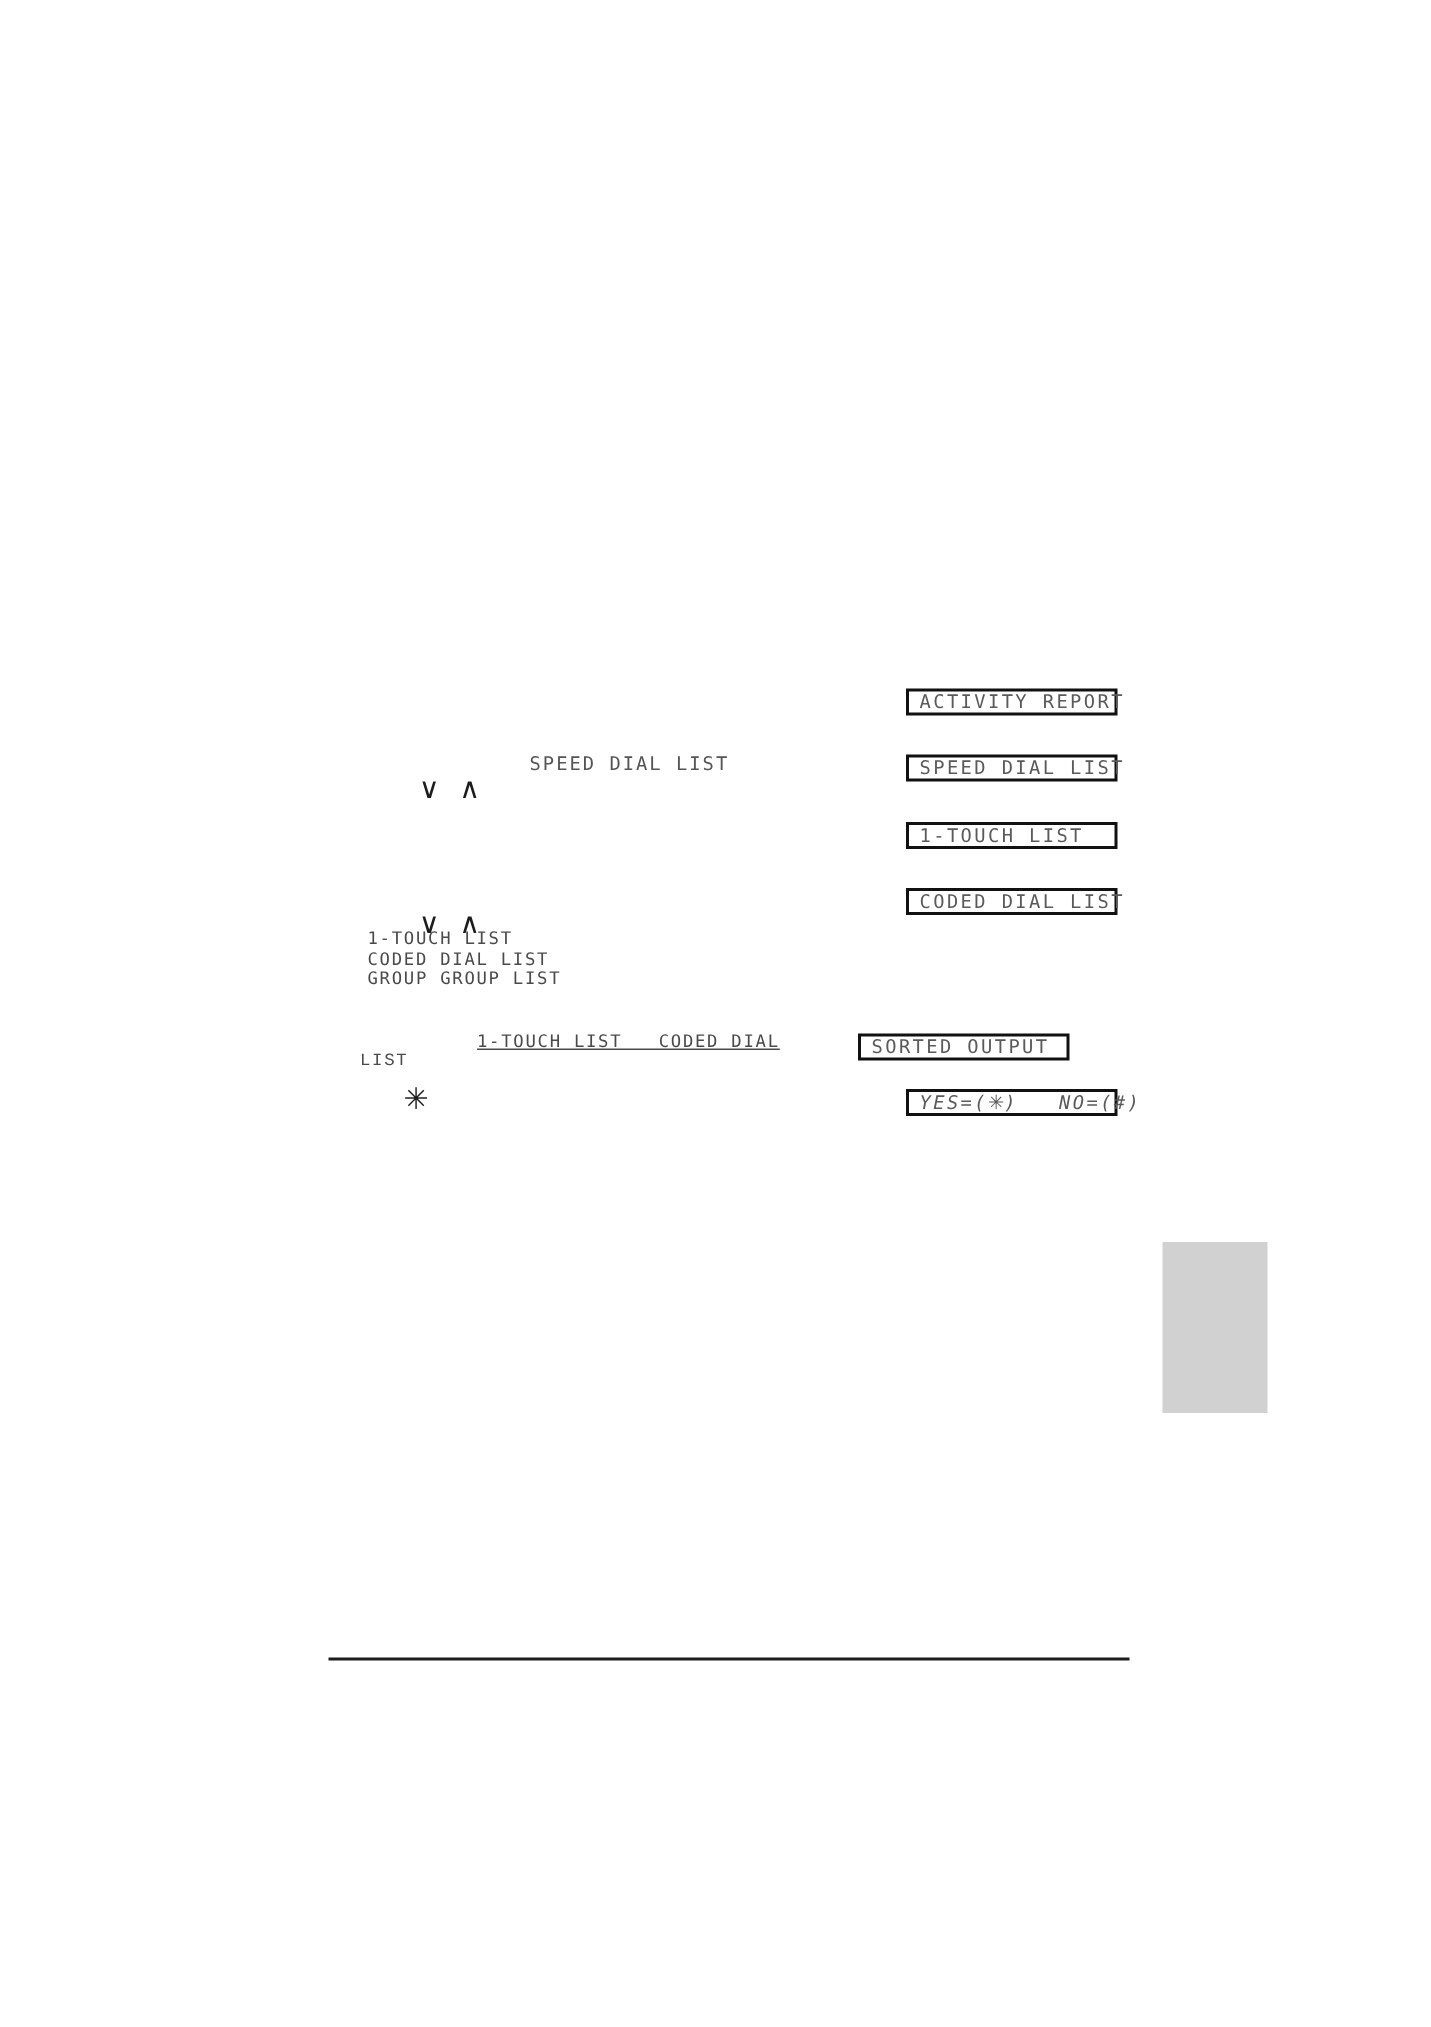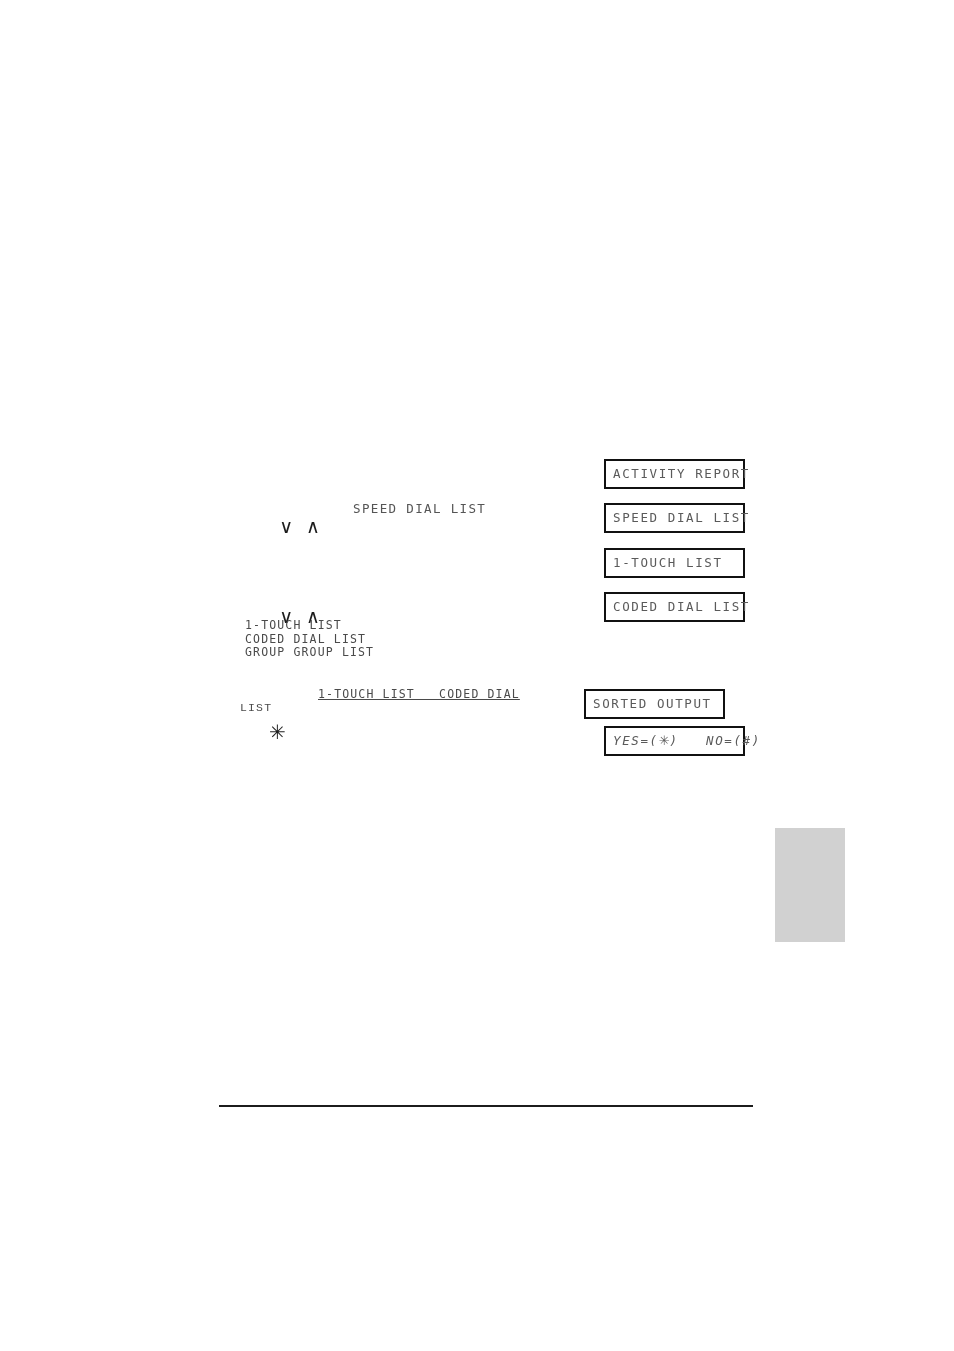--- a/index.html
+++ b/index.html
@@ -56,21 +56,21 @@
     font-size: 20px;
     line-height: 1;
     color: #1c1c1c;
   }
 
   
   .lcd-box {
     position: absolute;
     box-sizing: border-box;
     width: 141px;
-    height: 30px;
+    height: 18px;
     border: 2px solid #111111;
     background: #ffffff;
     display: flex;
     align-items: center;
     padding-left: 7px;
   }
   .lcd-text {
     font-family: "DejaVu Sans Mono", monospace;
     font-size: 12.5px;
     letter-spacing: 1.6px;
@@ -132,21 +132,21 @@
   </div>
 
   <div class="lcd-box" style="left:604px; top:548px;">
     <span class="lcd-text">1-TOUCH LIST</span>
   </div>
 
   <div class="lcd-box" style="left:604px; top:592px;">
     <span class="lcd-text">CODED DIAL LIST</span>
   </div>
 
-  <div class="lcd-box" style="left:584px; top:689px;">
+  <div class="lcd-box" style="left:572px; top:689px;">
     <span class="lcd-text">SORTED OUTPUT</span>
   </div>
 
   <div class="lcd-box" style="left:604px; top:726px;font-style:italic;">
     <span class="lcd-text"><span>YES=(</span><span class="sym">✳</span><span>)</span><span>   </span><span>NO=(#)</span></span>
   </div>
 
   <div class="index-tab" style="left:775px; top:828px; width:70px; height:114px;"></div>
 
   <div class="footer-rule" style="left:219px; top:1105px; width:534px;"></div>

